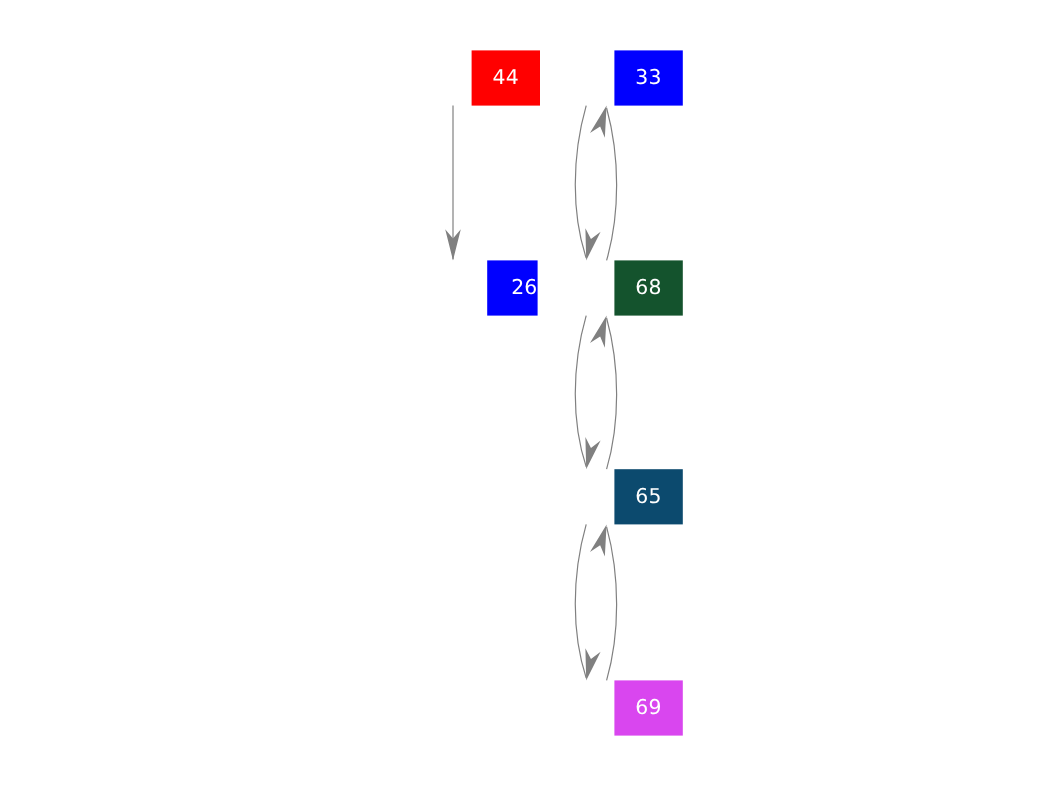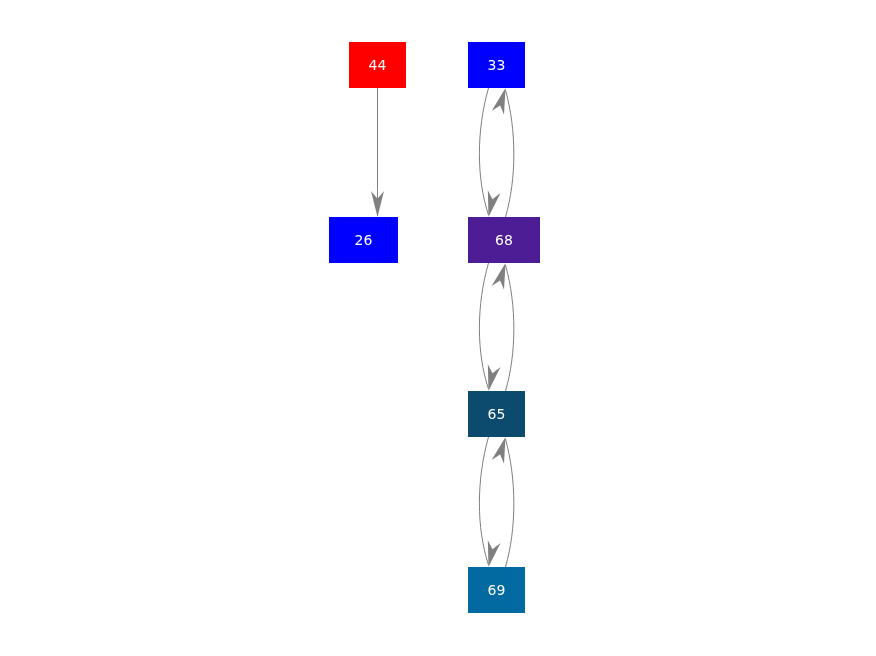--- a/index.html
+++ b/index.html
@@ -23,25 +23,26 @@
     top: 0;
     width: 876px;
     height: 656px;
   }
   .graph-node {
     position: absolute;
     display: flex;
     align-items: center;
     justify-content: center;
     color: #ffffff;
-    font-size: 14px;
+    font-size: 17px;
     font-family: "DejaVu Sans", "Liberation Sans", sans-serif;
     line-height: 1;
     letter-spacing: 0.2px;
     box-sizing: border-box;
+    margin-left: 44px;
   }
   .node-label {
     pointer-events: none;
     user-select: none;
   }
 </style>
 </head>
 <body>
 
 <div id="canvas">
@@ -72,29 +73,29 @@
       </g>
       <g>
         <path d="M 505.5 567 C 516.65 528, 516.65 479.9, 505.5 439" fill="none" stroke="#808080" stroke-width="1"></path>
         <path d="M 505.5 437 L 504.03 463.76 L 500.12 454.39 L 491.61 459.92 Z" fill="#808080"></path>
       </g>
     </svg>
   <div id="node-layer">
       <div class="graph-node" style="left: 349px; top: 42px; width: 57px; height: 46px; background: rgb(255, 0, 0);">
         <span class="node-label">44</span>
       </div>
-      <div class="graph-node" style="left: 329px; top: 217px; width: 69px; height: 46px; background: rgb(0, 0, 255);">
+      <div class="graph-node" style="left: 362px; top: 217px; width: 42px; height: 46px; background: rgb(0, 0, 255); justify-content: flex-end;">
         <span class="node-label">26</span>
       </div>
       <div class="graph-node" style="left: 468px; top: 42px; width: 57px; height: 46px; background: rgb(0, 0, 255);">
         <span class="node-label">33</span>
       </div>
-      <div class="graph-node" style="left: 468px; top: 217px; width: 72px; height: 46px; background: #4c1d95;">
+      <div class="graph-node" style="left: 468px; top: 217px; width: 57px; height: 46px; background: #14532d;">
         <span class="node-label">68</span>
       </div>
       <div class="graph-node" style="left: 468px; top: 391px; width: 57px; height: 46px; background: #0c4a6e;">
         <span class="node-label">65</span>
       </div>
-      <div class="graph-node" style="left: 468px; top: 567px; width: 57px; height: 46px; background: #0369a1;">
+      <div class="graph-node" style="left: 468px; top: 567px; width: 57px; height: 46px; background: #d946ef;">
         <span class="node-label">69</span>
       </div>
     </div>
 </div>
 
 </body></html>

